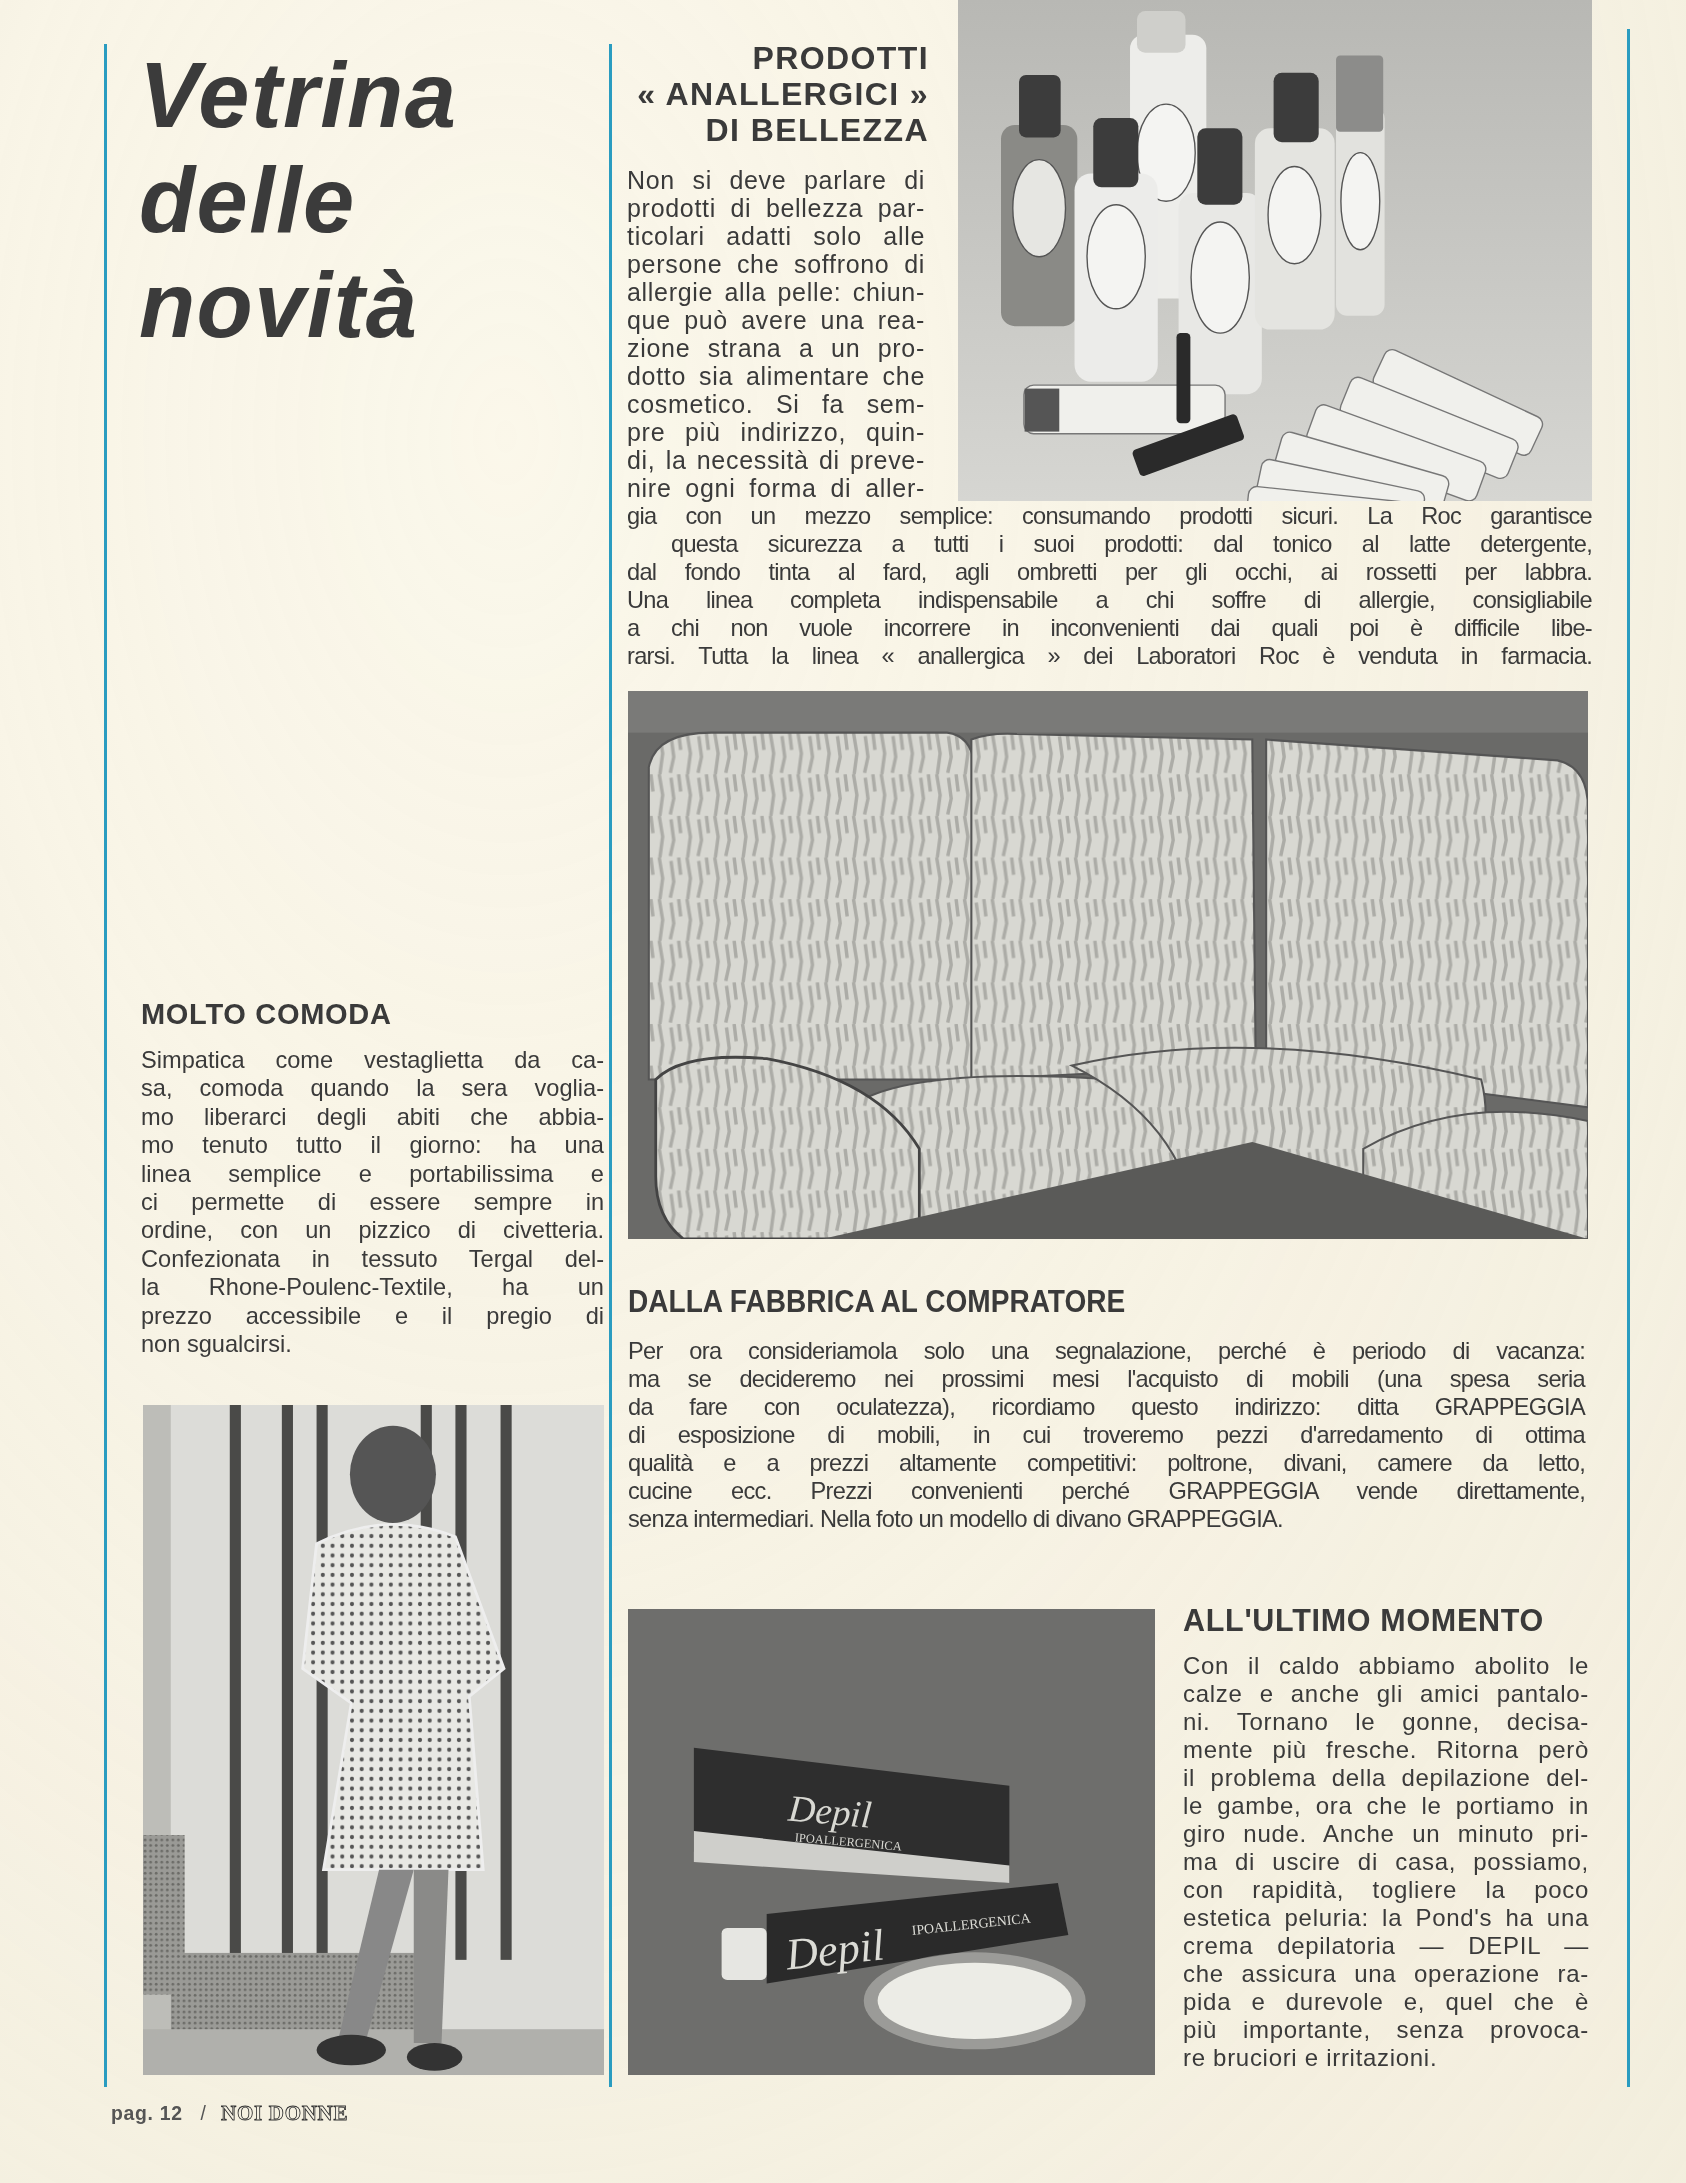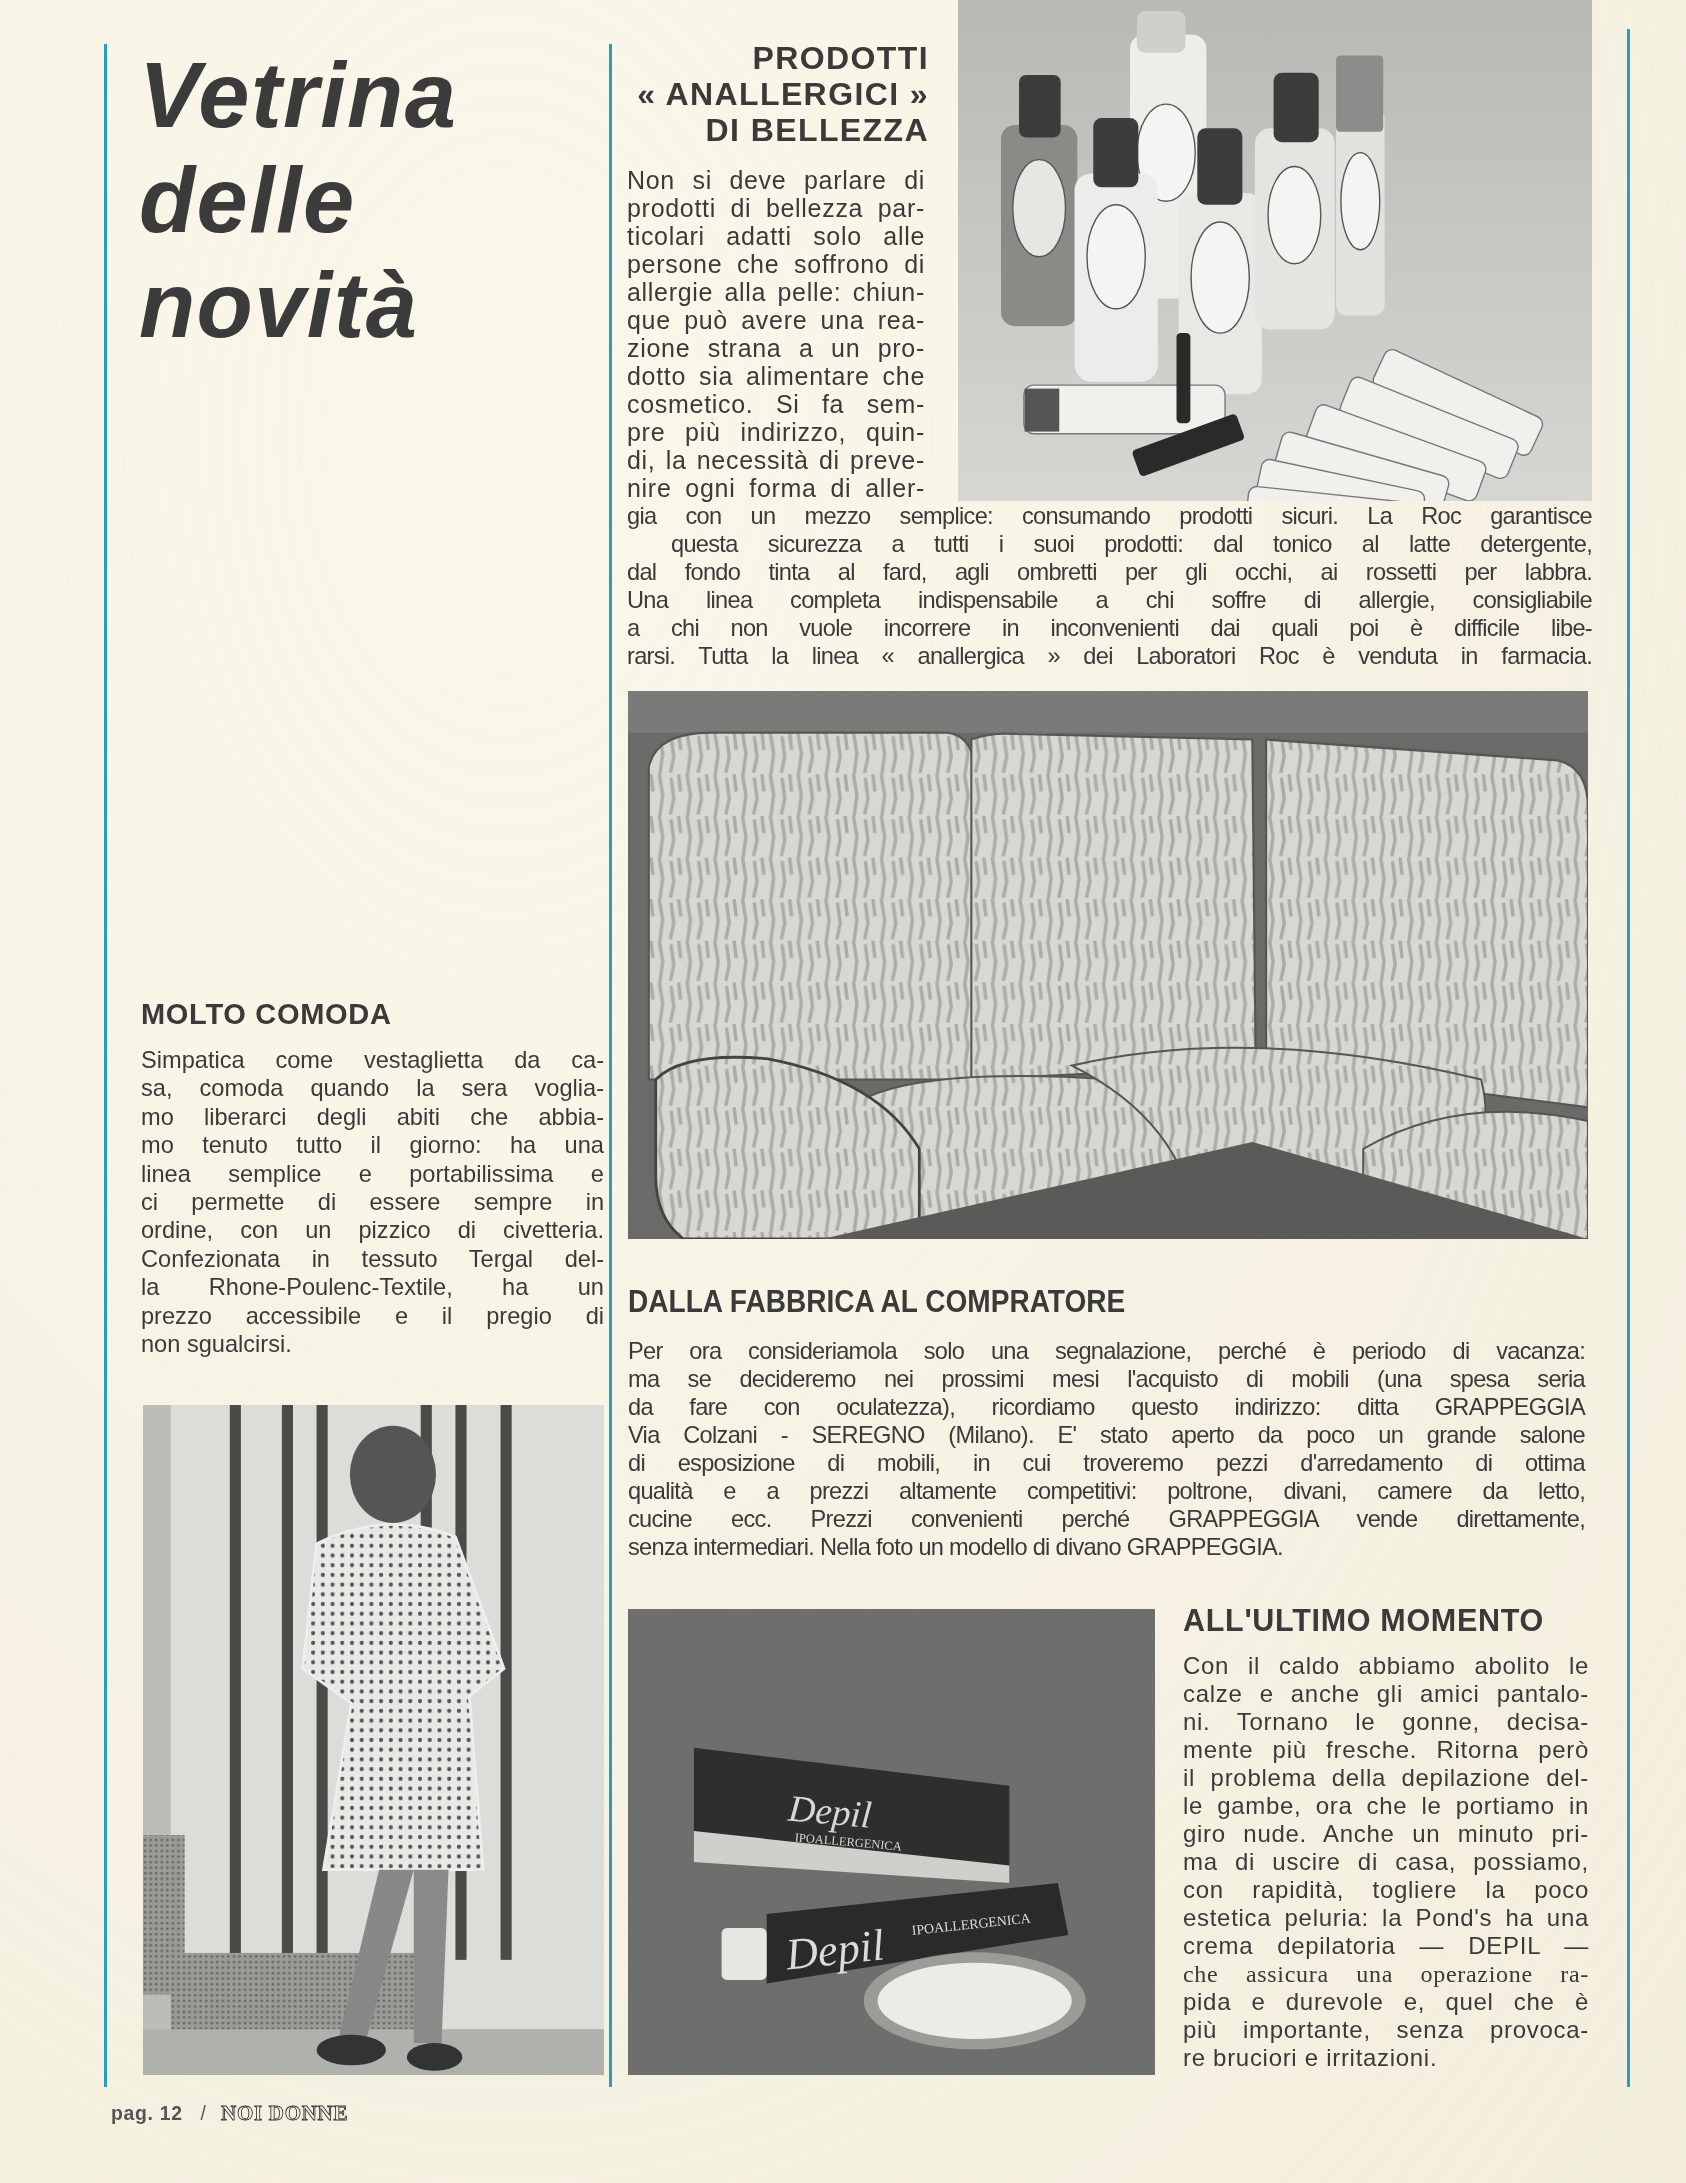--- a/index.html
+++ b/index.html
@@ -159,21 +159,20 @@
     <path d="M280 790 L900 650 L1384 790 Z" fill="#5a5a58"></path>
   </svg>
 </div>
 
 <div class="section-head" style="left:628px; top:1284px; font-size:30.5px; letter-spacing:0px; transform:scaleX(0.92); transform-origin:left top;">DALLA FABBRICA AL COMPRATORE</div>
 <div class="abs" style="left:628px; top:1337px; width:957px;">
   <div class="body-cond">
     <span class="line" style="font-size:23.6px;letter-spacing:-0.7px;line-height:28px;">Per ora consideriamola solo una segnalazione, perché è periodo di vacanza:</span>
     <span class="line" style="font-size:23.6px;letter-spacing:-0.7px;line-height:28px;">ma se decideremo nei prossimi mesi l'acquisto di mobili (una spesa seria</span>
     <span class="line" style="font-size:23.6px;letter-spacing:-0.7px;line-height:28px;">da fare con oculatezza), ricordiamo questo indirizzo: ditta GRAPPEGGIA</span>
-    <span class="line" style="font-size:23.6px;letter-spacing:-0.7px;line-height:28px;">Via Colzani - SEREGNO (Milano). E' stato aperto da poco un grande salone</span>
     <span class="line" style="font-size:23.6px;letter-spacing:-0.7px;line-height:28px;">di esposizione di mobili, in cui troveremo pezzi d'arredamento di ottima</span>
     <span class="line" style="font-size:23.6px;letter-spacing:-0.7px;line-height:28px;">qualità e a prezzi altamente competitivi: poltrone, divani, camere da letto,</span>
     <span class="line" style="font-size:23.6px;letter-spacing:-0.7px;line-height:28px;">cucine ecc. Prezzi convenienti perché GRAPPEGGIA vende direttamente,</span>
     <span class="line last" style="font-size:23.6px;letter-spacing:-0.7px;line-height:28px;">senza intermediari. Nella foto un modello di divano GRAPPEGGIA.</span>
   </div>
 </div>
 
 <div class="section-head" style="left:141px; top:997px; font-size:29px;">MOLTO COMODA</div>
 <div class="abs" style="left:141px; top:1046px; width:463px;">
   <div class="body-cond">
@@ -251,21 +250,21 @@
   <span class="line" style="font-size:24px;line-height:28px;">calze e anche gli amici pantalo-</span>
   <span class="line" style="font-size:24px;line-height:28px;">ni. Tornano le gonne, decisa-</span>
   <span class="line" style="font-size:24px;line-height:28px;">mente più fresche. Ritorna però</span>
   <span class="line" style="font-size:24px;line-height:28px;">il problema della depilazione del-</span>
   <span class="line" style="font-size:24px;line-height:28px;">le gambe, ora che le portiamo in</span>
   <span class="line" style="font-size:24px;line-height:28px;">giro nude. Anche un minuto pri-</span>
   <span class="line" style="font-size:24px;line-height:28px;">ma di uscire di casa, possiamo,</span>
   <span class="line" style="font-size:24px;line-height:28px;">con rapidità, togliere la poco</span>
   <span class="line" style="font-size:24px;line-height:28px;">estetica peluria: la Pond's ha una</span>
   <span class="line" style="font-size:24px;line-height:28px;">crema depilatoria — DEPIL —</span>
-  <span class="line" style="font-size:24px;line-height:28px;font-family:Liberation Serif, serif;">che assicura una operazione ra-</span>
+  <span class="line" style="font-size:24px;line-height:28px;">che assicura una operazione ra-</span>
   <span class="line" style="font-size:24px;line-height:28px;">pida e durevole e, quel che è</span>
   <span class="line" style="font-size:24px;line-height:28px;">più importante, senza provoca-</span>
   <span class="line last" style="font-size:24px;line-height:28px;">re bruciori e irritazioni.</span>
 </div>
 
 <div class="footer">
   <span class="pag">pag. 12</span>
   <span style="margin-left:12.5px;">/</span>
   <span class="mag">NOI DONNE</span>
 </div>

